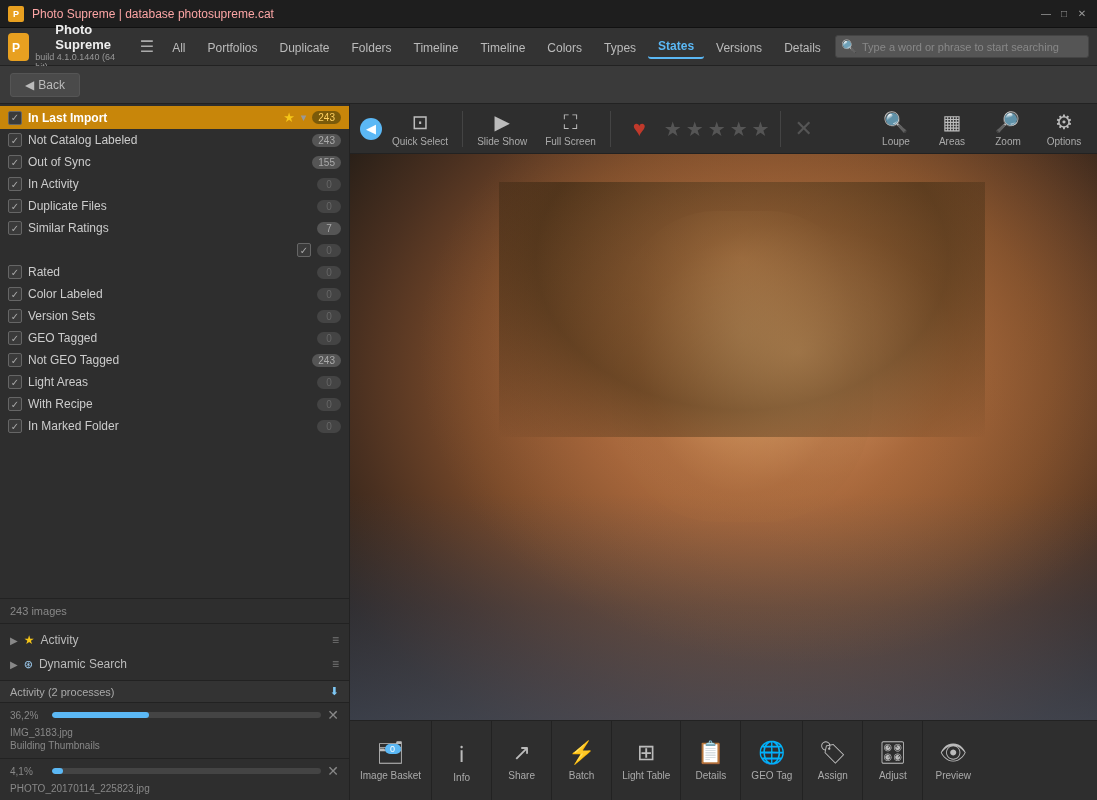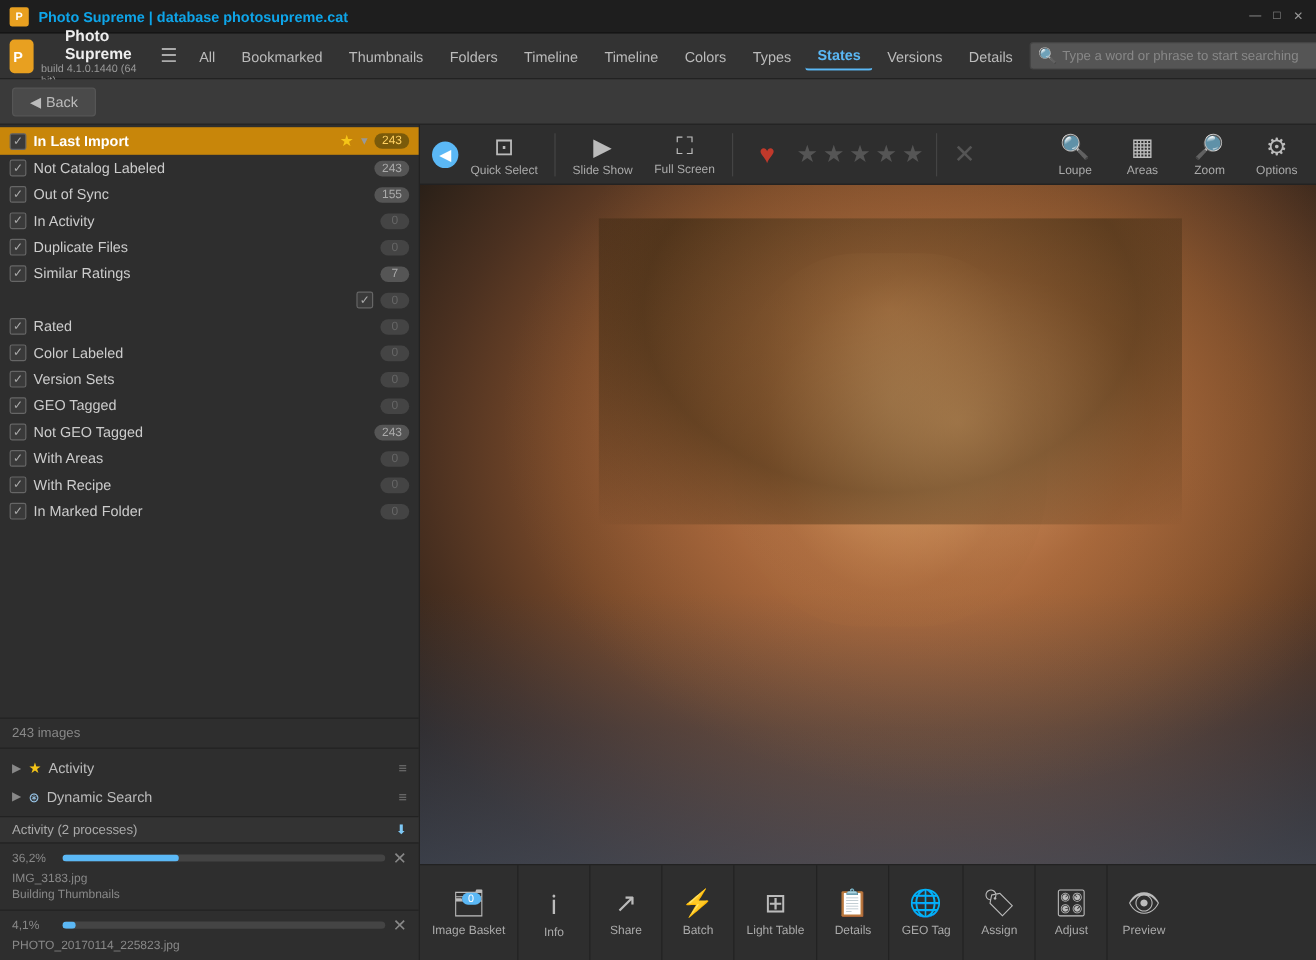--- a/index.html
+++ b/index.html
@@ -26,23 +26,22 @@
     }
     .title-bar-icon {
       width: 16px; height: 16px;
       background: #e8a020;
       border-radius: 2px;
       display: flex; align-items: center; justify-content: center;
       font-size: 9px; color: #fff; font-weight: bold;
     }
     .title-bar-text {
       font-size: 12px;
-      color: #0ea5e9;
+      color: #fca5a5;
       flex: 1;
-      font-weight: bold;
     }
     .title-bar-controls {
       display: flex; gap: 4px;
     }
     .title-btn {
       width: 14px; height: 14px;
       border: none;
       cursor: pointer;
       font-size: 10px;
       display: flex; align-items: center; justify-content: center;
@@ -487,22 +486,22 @@
       <div class="logo-text-block">
         <span class="logo-title">Photo Supreme</span>
         <span class="logo-subtitle">build 4.1.0.1440 (64 bit)</span>
       </div>
     </div>
 
     <button class="hamburger-btn">☰</button>
 
     <div class="nav-tabs">
       <button class="nav-tab">All</button>
-      <button class="nav-tab">Bookmarked</button>
-      <button class="nav-tab">Thumbnails</button>
+      <button class="nav-tab">Portfolios</button>
+      <button class="nav-tab">Duplicate</button>
       <button class="nav-tab">Folders</button>
       <button class="nav-tab">Timeline</button>
       <button class="nav-tab">Timeline</button>
       <button class="nav-tab">Colors</button>
       <button class="nav-tab">Types</button>
       <button class="nav-tab active">States</button>
       <button class="nav-tab">Versions</button>
       <button class="nav-tab">Details</button>
     </div>
 
@@ -594,21 +593,21 @@
           </div>
 
           <div class="state-item">
             <div class="state-checkbox checked"></div>
             <span class="state-label">Not GEO Tagged</span>
             <span class="state-count">243</span>
           </div>
 
           <div class="state-item">
             <div class="state-checkbox checked"></div>
-            <span class="state-label">With Areas</span>
+            <span class="state-label">Light Areas</span>
             <span class="state-count zero">0</span>
           </div>
 
           <div class="state-item">
             <div class="state-checkbox checked"></div>
             <span class="state-label">With Recipe</span>
             <span class="state-count zero">0</span>
           </div>
 
           <div class="state-item">

